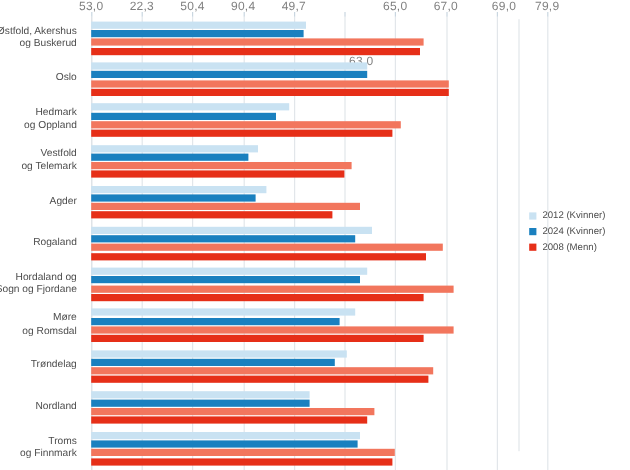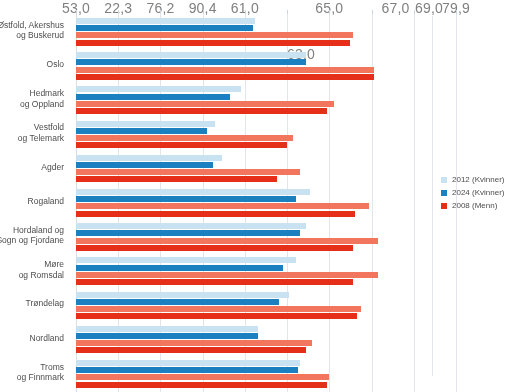--- a/index.html
+++ b/index.html
@@ -14,21 +14,21 @@
   .plot-area{
     position:absolute;
     left:76px;top:14px;
     width:380px;height:378px;
   }
   .axis-band{
     position:absolute;left:0;top:0;width:525px;height:14px;
   }
   .tick-label{
     position:absolute;top:0;
-    font-size:14px;color:#808080;
+    font-size:10px;color:#808080;
     transform:translateX(-50%);
     white-space:nowrap;
     letter-spacing:0.2px;
   }
   .tick-mark{
     position:absolute;top:10px;width:1px;height:4px;background:#c9d6e0;
   }
   .gridline{
     position:absolute;top:0;bottom:0;width:1px;background:#e2e6ea;
   }
@@ -74,33 +74,33 @@
 <body>
 
 <div id="chart-root">
 
   <div class="axis-band">
     <div id="ticks">
         <div class="tick-label" style="left: 76px;">53,0</div>
         <div class="tick-mark" style="left: 76px;"></div>
         <div class="tick-label" style="left: 118.222px;">22,3</div>
         <div class="tick-mark" style="left: 118.222px;"></div>
-        <div class="tick-label" style="left: 160.444px;">76,2</div>
+        <div class="tick-label" style="left: 160.444px;">50,4</div>
         <div class="tick-mark" style="left: 160.444px;"></div>
         <div class="tick-label" style="left: 202.667px;">90,4</div>
         <div class="tick-mark" style="left: 202.667px;"></div>
-        <div class="tick-label" style="left: 244.889px;">61,0</div>
+        <div class="tick-label" style="left: 244.889px;">49,7</div>
         <div class="tick-mark" style="left: 244.889px;"></div>
         <div class="tick-label" style="left: 301px; margin-top: 46px;">63,0</div>
         <div class="tick-mark" style="left: 287.111px;"></div>
         <div class="tick-label" style="left: 329.333px;">65,0</div>
         <div class="tick-mark" style="left: 329.333px;"></div>
-        <div class="tick-label" style="left: 371.556px; margin-left: 24px;">67,0</div>
+        <div class="tick-label" style="left: 371.556px;">67,0</div>
         <div class="tick-mark" style="left: 371.556px;"></div>
-        <div class="tick-label" style="left: 429px;">69,0</div>
+        <div class="tick-label" style="left: 420px;">69,0</div>
         <div class="tick-mark" style="left: 413.778px;"></div>
         <div class="tick-label" style="left: 456px;">79,9</div>
         <div class="tick-mark" style="left: 456px;"></div>
       </div>
   </div>
 
   <div class="plot-area">
     <div class="axis-base"></div>
     <div id="gridlines">
         <div class="gridline" style="left: 42.2222px;"></div>

